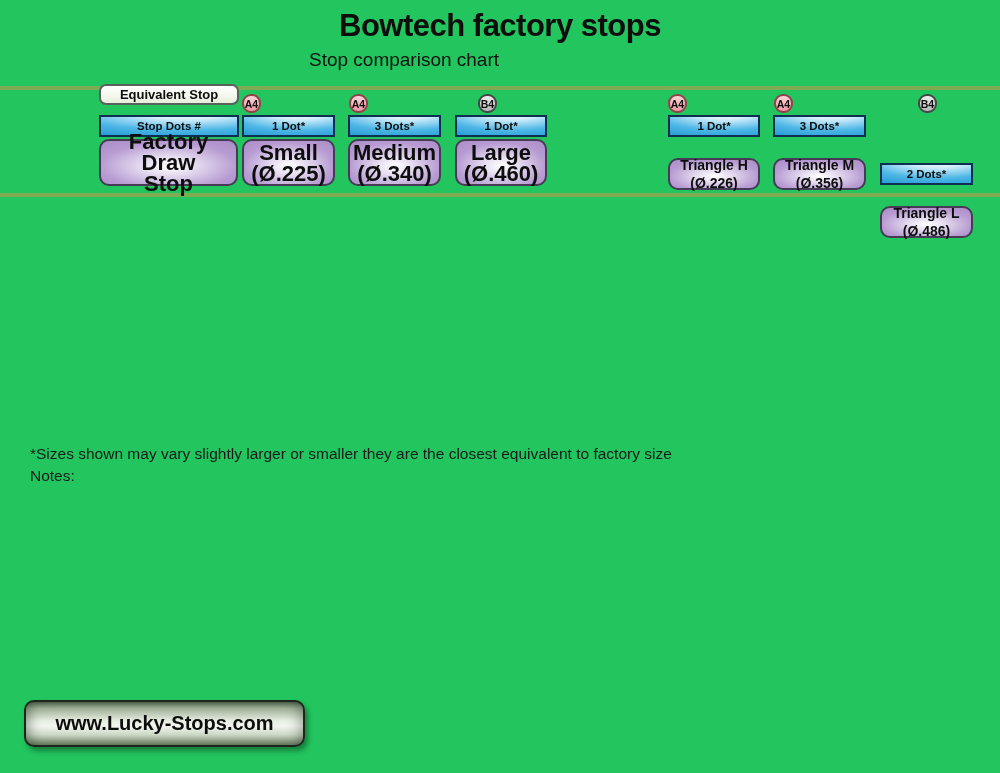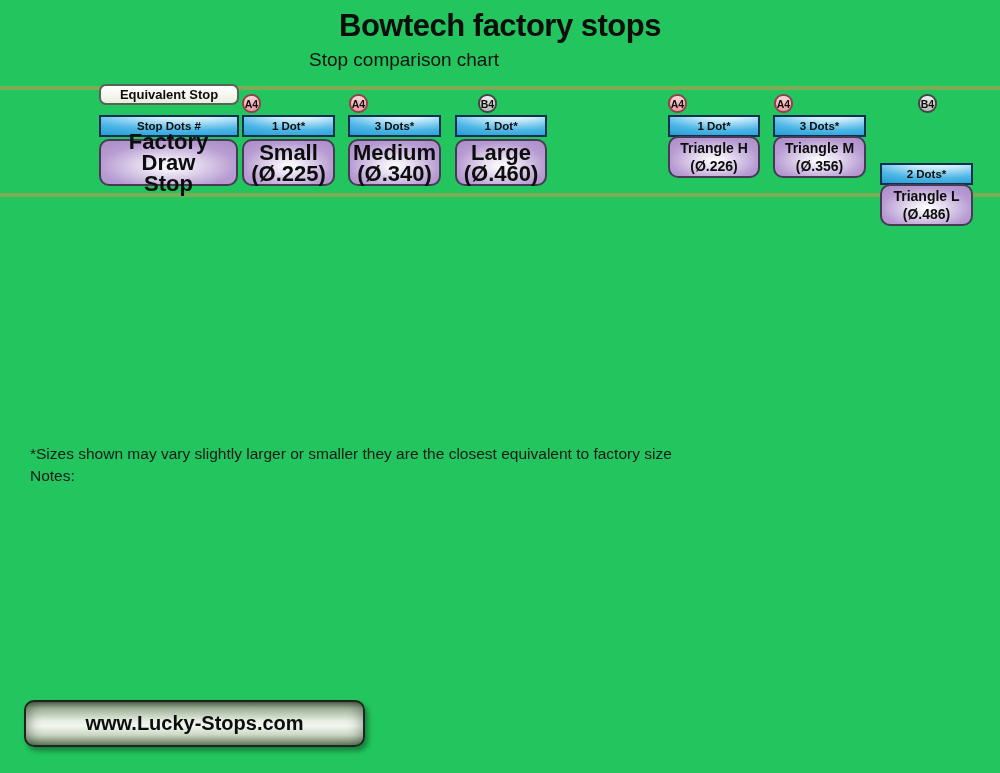--- a/index.html
+++ b/index.html
@@ -22,21 +22,21 @@
   .eq-box{left:99px;top:84px;width:140px;height:21px;
           border:2px solid #59615a;border-radius:7px;font-size:13px;
           background:linear-gradient(180deg,#ffffff 0%,#f4f7ee 55%,#e7eedb 100%);}
 
   .blue-box{top:115px;height:22px;border:2px solid #0e2f52;border-radius:0;font-size:11.5px;
             background:radial-gradient(130% 160% at 62% -25%, #ffffff 0%, #cdecfa 26%, #4cb6e6 62%, #1f95cf 100%);}
 
   .purple-box{border:2px solid #463a56;border-radius:10px;line-height:21px;
               background:radial-gradient(70% 75% at 50% 58%, #ffffff 0%, #e6ddf0 28%, #b79bd2 72%, #ad8fc8 100%);}
   .purple-big{top:139px;height:47px;font-size:22px;}
-  .purple-small{top:136px;height:42px;font-size:14px;line-height:18px;}
+  .purple-small{top:158px;height:32px;font-size:14px;line-height:18px;}
 
   .badge{position:absolute;top:94px;width:19px;height:19px;box-sizing:border-box;
          display:flex;align-items:center;justify-content:center;
          border-radius:9px;font-size:10.5px;font-weight:bold;color:#0d0d0d;}
   .badge-pink{border:2px solid #93404a;background:linear-gradient(180deg,#fad9db 0%,#f3b3ba 55%,#e99aa4 100%);}
   .badge-gray{border:2px solid #454545;background:linear-gradient(180deg,#f0f0f0 0%,#d2d2d2 55%,#b4b4b4 100%);}
 
   
   .hdr{left:99px;width:140px;}
   .hdr-purple{left:99px;width:139px;}
@@ -46,21 +46,21 @@
   .c-1{left:348px;width:93px;} .b-1{left:349px;}
   .c-2{left:455px;width:92px;} .b-2{left:478px;}
   .c-3{left:668px;width:92px;} .b-3{left:668px;}
   .c-4{left:773px;width:93px;} .b-4{left:774px;}
   .c-5{left:880px;width:93px;margin-top:48px;} .b-5{left:918px;}
 
   
   .notes{position:absolute;left:30px;top:443px;font-size:15.5px;color:#1a1a1a;line-height:22px;}
 
   
-  .site-btn{position:absolute;left:24px;top:700px;width:341px;height:47px;box-sizing:border-box;
+  .site-btn{position:absolute;left:24px;top:700px;width:281px;height:47px;box-sizing:border-box;
             display:flex;align-items:center;justify-content:center;
             border:2px solid #1d251c;border-radius:10px;cursor:pointer;
             font-size:20px;font-weight:bold;color:#0d0d0d;
             background:linear-gradient(180deg,#52664e 0%,#9cae94 14%,#e7eee2 44%,#f2f6ef 56%,#ccd8c5 76%,#6b7f63 100%);
             box-shadow:inset 10px 0 14px -8px rgba(35,52,35,.55),
                        inset -10px 0 14px -8px rgba(35,52,35,.45),
                        3px 4px 5px rgba(0,0,0,.35);}
 </style>
 </head>
 <body>

